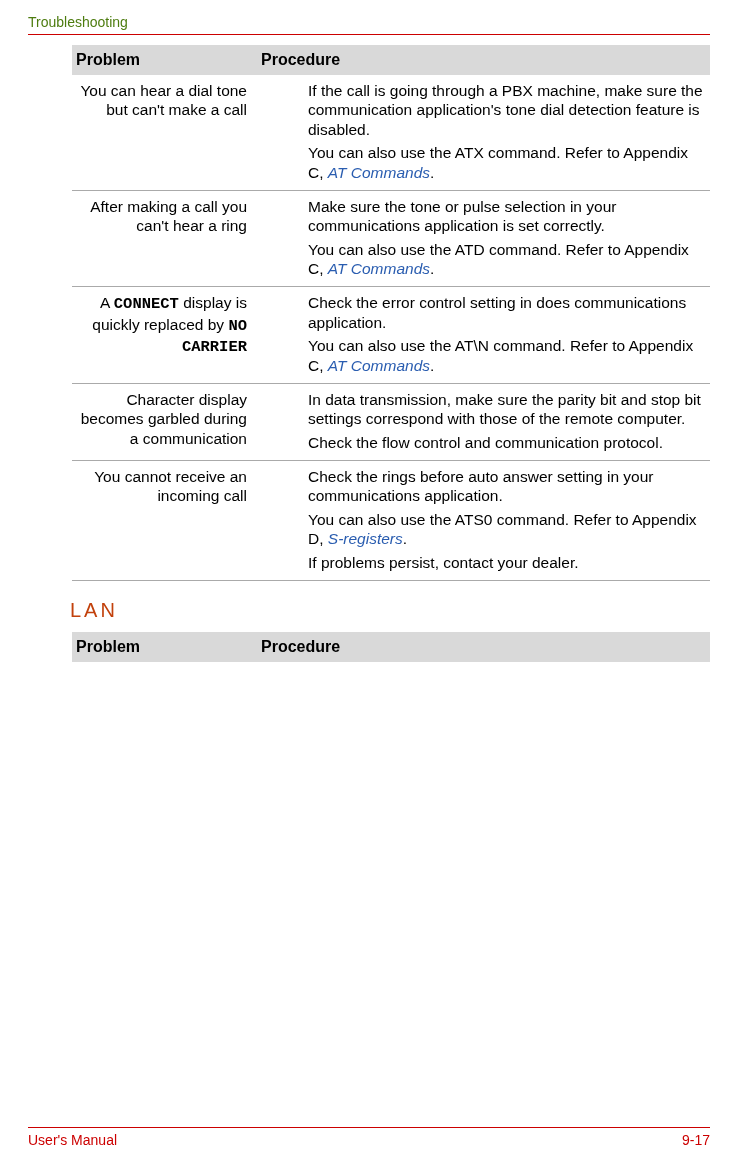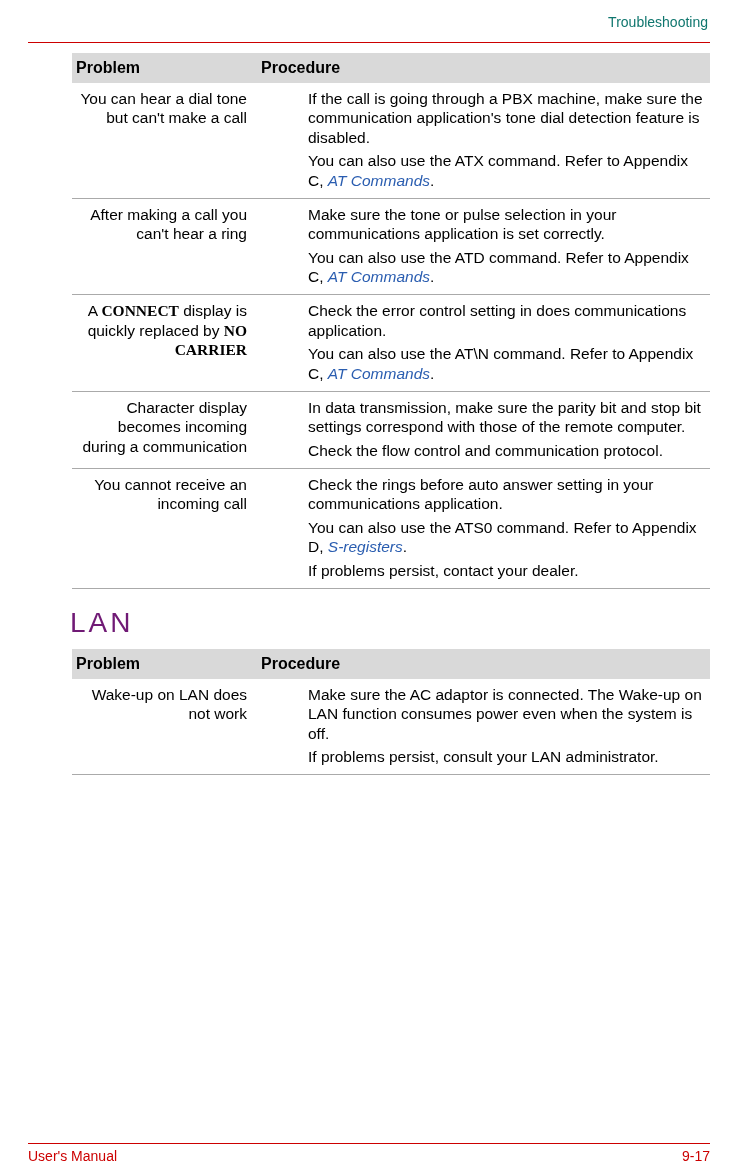--- a/index.html
+++ b/index.html
@@ -7,25 +7,25 @@
     font-family: Arial, Helvetica, sans-serif;
     font-size: 15px;
     color: #000;
     background: #fff;
     width: 738px;
     height: 1172px;
     position: relative;
     padding: 14px 28px 0 28px;
   }
   .header-title {
-    text-align: right;
-    color: #0f766e;
+    text-align: left;
+    color: #4d7c0f;
     font-size: 14px;
     padding-right: 2px;
-    margin-bottom: 12px;
+    margin-bottom: 4px;
   }
   .hr-top {
     border: none;
     border-top: 1px solid #c00;
     margin-bottom: 10px;
   }
   .content {
     margin-left: 44px;
   }
   table {
@@ -45,34 +45,34 @@
   td {
     vertical-align: top;
     padding: 6px 6px 6px 4px;
     font-size: 15.5px;
     line-height: 1.25;
     border-bottom: 1px solid #aaa;
   }
   td.col1 { width: 185px; padding-right: 10px; text-align: right; }
   .para { margin-bottom: 2px; margin-left: 47px; }
   .para + .para { margin-top: 4px; }
-  .mono { font-family: Liberation Serif, serif; font-weight: bold; }
+  .mono { font-family: Liberation Mono, monospace; font-weight: bold; }
   .link { color: #2a5db0; font-style: italic; }
   .section-head {
-    color: #701a75;
+    color: #c2410c;
     font-family: Arial, Helvetica, sans-serif;
-    font-size: 28px;
+    font-size: 20px;
     letter-spacing: 3px;
     margin: 6px 0 10px -2px;
   }
   .footer {
     position: absolute;
     left: 28px;
     right: 28px;
-    bottom: 8px;
+    bottom: 24px;
   }
   .hr-bottom {
     border: none;
     border-top: 1px solid #c00;
     margin-bottom: 4px;
   }
   .footer-row {
     display: flex;
     justify-content: space-between;
     color: #c00;
@@ -112,21 +112,21 @@
       <tr>
         <td class="col1">
           <span>A </span><span class="mono">CONNECT</span><span> display is quickly replaced by </span><span class="mono">NO CARRIER</span>
         </td>
         <td>
           <div class="para">Check the error control setting in does communications application.</div>
           <div class="para"><span>You can also use the AT\N command. Refer to Appendix C, </span><span class="link">AT Commands</span><span>.</span></div>
         </td>
       </tr>
       <tr>
-        <td class="col1">Character display becomes incoming during a communication</td>
+        <td class="col1">Character display becomes garbled during a communication</td>
         <td>
           <div class="para">In data transmission, make sure the parity bit and stop bit settings correspond with those of the remote computer.</div>
           <div class="para">Check the flow control and communication protocol.</div>
         </td>
       </tr>
       <tr>
         <td class="col1">You cannot receive an incoming call</td>
         <td>
           <div class="para">Check the rings before auto answer setting in your communications application.</div>
           <div class="para"><span>You can also use the ATS0 command. Refer to Appendix D, </span><span class="link">S-registers</span><span>.</span></div>
@@ -139,27 +139,20 @@
   <div class="section-head">LAN</div>
 
   <table>
     <thead>
       <tr>
         <th class="col1">Problem</th>
         <th>Procedure</th>
       </tr>
     </thead>
     <tbody>
-      <tr>
-        <td class="col1">Wake-up on LAN does not work</td>
-        <td>
-          <div class="para">Make sure the AC adaptor is connected. The Wake-up on LAN function consumes power even when the system is off.</div>
-          <div class="para">If problems persist, consult your LAN administrator.</div>
-        </td>
-      </tr>
     </tbody>
   </table>
 
 </div>
 
 <div class="footer">
   <hr class="hr-bottom">
   <div class="footer-row">
     <span>User's Manual</span>
     <span>9-17</span>

